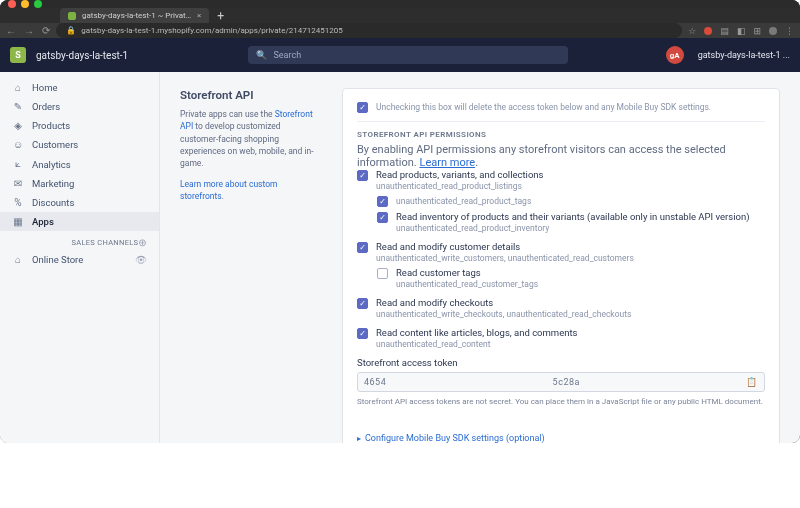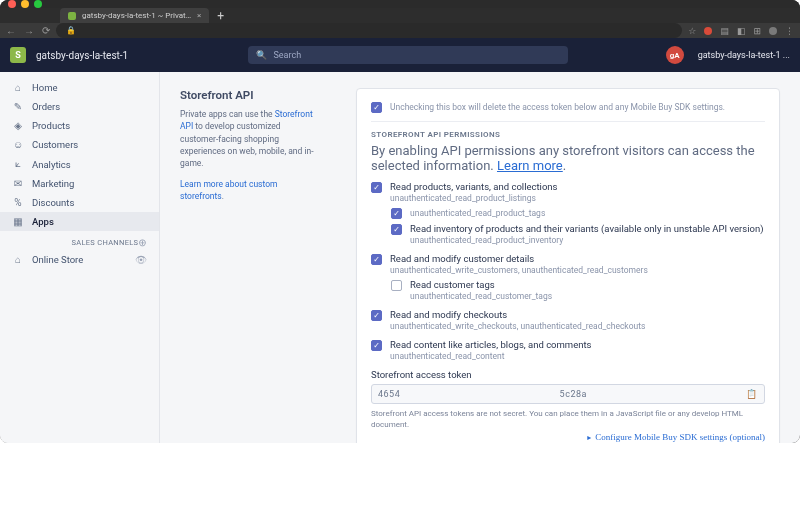--- a/index.html
+++ b/index.html
@@ -31,45 +31,45 @@
   .username { color:#e5e7ef; font-size:9px; margin-left:4px;}
   .body { flex:1; display:flex; overflow:hidden;}
   .sidebar { width:160px; background:#f5f6f8; border-right:1px solid #e3e5ea; display:flex; flex-direction:column; padding-top:6px;}
   .nav-item { display:flex; align-items:center; gap:8px; padding:4px 12px; color:#42526e; font-size:9.5px; cursor:pointer;}
   .nav-item.active { background:#e7e9ee; color:#1a2138; font-weight:500;}
   .nav-icon { width:12px; display:inline-flex; justify-content:center; color:#6b778c; font-size:10px;}
   .section-head { padding:6px 12px 2px; color:#6b778c; font-size:7.5px; letter-spacing:.3px; display:flex; align-items:center; justify-content:flex-end;}
   .plus-circle { color:#9aa3b5; font-size:10px;}
   .sidebar-footer { margin-top:auto; border-top:1px solid #e3e5ea;}
   .content { flex:1; overflow:auto; padding:16px 20px;}
-  .layout { display:flex; gap:36px; }
+  .layout { display:flex; gap:22px; }
   .side-desc { width:140px; color:#3f4a63;}
   .side-desc h2 { font-size:11.5px; font-weight:600; margin-bottom:6px;}
   .side-desc p { font-size:8.5px; color:#606b82; line-height:1.45;}
   .side-desc a { color:#2a6cd3; text-decoration:none;}
   .card { flex:1; background:#fff; border:1px solid #e0e3e9; border-radius:4px; padding:12px 14px; box-shadow:0 1px 2px rgba(0,0,0,0.03);}
   .row { display:flex; align-items:flex-start; gap:8px; margin-bottom:4px;}
   .cb { width:11px; height:11px; border:1px solid #5c6ac4; border-radius:2px; display:inline-flex; align-items:center; justify-content:center; flex-shrink:0; margin-top:1px;}
   .cb.checked { background:#5c6ac4; }
   .cb.checked::after { content:"✓"; color:#fff; font-size:8px; line-height:1;}
   .cb.empty { border-color:#a8b0c2; }
   .row-body { flex:1;}
   .row-title { color:#2b364f; font-size:9.5px;}
   .row-sub { color:#8a94aa; font-size:8.5px; margin-top:1px;}
   hr.sep { border:none; border-top:1px solid #ebedf2; margin:8px 0;}
   .perm-head { color:#6b778c; font-size:8px; letter-spacing:.4px; font-weight:600; margin-bottom:4px;}
-  .perm-intro { color:#606b82; font-size:13px; margin-bottom:8px;}
+  .perm-intro { color:#606b82; font-size:11px; }
   .perm-intro a { color:#2a6cd3;}
   .perm-group { margin-bottom:8px;}
   .nested { margin-left:20px; margin-top:4px;}
   .token-label { color:#2b364f; font-size:9.5px; margin-top:4px; margin-bottom:4px;}
   .token-field { display:flex; align-items:center; border:1px solid #d2d7e2; border-radius:3px; padding:4px 6px; background:#f7f8fa; justify-content:space-between;}
   .token-field span { color:#6b778c; font-size:9px; letter-spacing:.5px;}
   .token-note { color:#7b8499; font-size:8px; margin-top:4px; line-height:1.4;}
-  .configure { text-align:right; margin-top:2px;font-family:Liberation Serif, serif;}
+  .configure { text-align:left; margin-top:26px;}
   .configure a { color:#2a6cd3; font-size:9px; text-decoration:none;}
   .caret { color:#2a6cd3; margin-right:4px; font-size:8px;}
 </style>
 </head>
 <body>
 
 <div class="window">
   <div class="mac-titlebar">
     <div class="dot red"></div>
     <div class="dot yellow"></div>
@@ -84,20 +84,21 @@
     <div class="addtab">+</div>
   </div>
   <div class="addrbar">
     <div class="nav-icons">
       <span>←</span>
       <span>→</span>
       <span>⟳</span>
     </div>
     <div class="url">
       <span class="lock">🔒</span>
+      <span>gatsby-days-la-test-1.myshopify.com/admin/apps/private/214712451205</span>
     </div>
     <div class="right-icons">
       <span style="color:#9a9a9a;">☆</span>
       <span class="r-dot" style="background:#d94b3a;"></span>
       <span style="color:#9a9a9a;">▤</span>
       <span style="color:#9a9a9a;">◧</span>
       <span style="color:#9a9a9a;">⊞</span>
       <span class="r-dot" style="background:#7a7a7a;"></span>
       <span style="color:#9a9a9a;">⋮</span>
     </div>
@@ -252,21 +253,21 @@
                   </div>
                 </div>
               </div>
 
             <div class="token-label">Storefront access token</div>
             <div class="token-field">
               <span>4654</span>
               <span>5c28a</span>
               <span style="color:#6b778c;">📋</span>
             </div>
-            <div class="token-note">Storefront API access tokens are not secret. You can place them in a JavaScript file or any develop HTML document.</div>
+            <div class="token-note">Storefront API access tokens are not secret. You can place them in a JavaScript file or any public HTML document.</div>
 
             <div class="configure">
               <span class="caret">▸</span><a href="#">Configure Mobile Buy SDK settings (optional)</a>
             </div>
           </div>
         </div>
       </div>
     </div>
   </div>
 </div>

